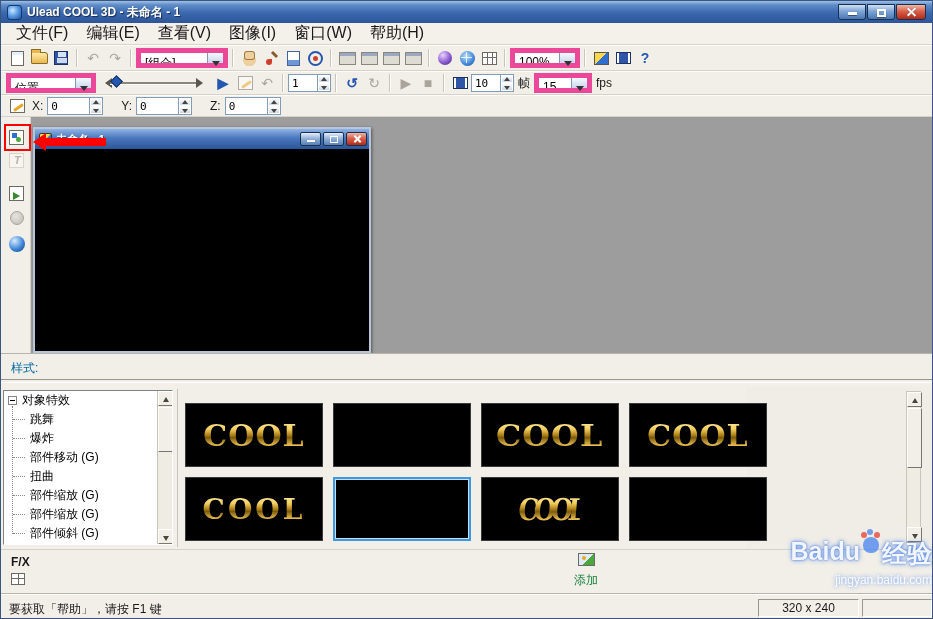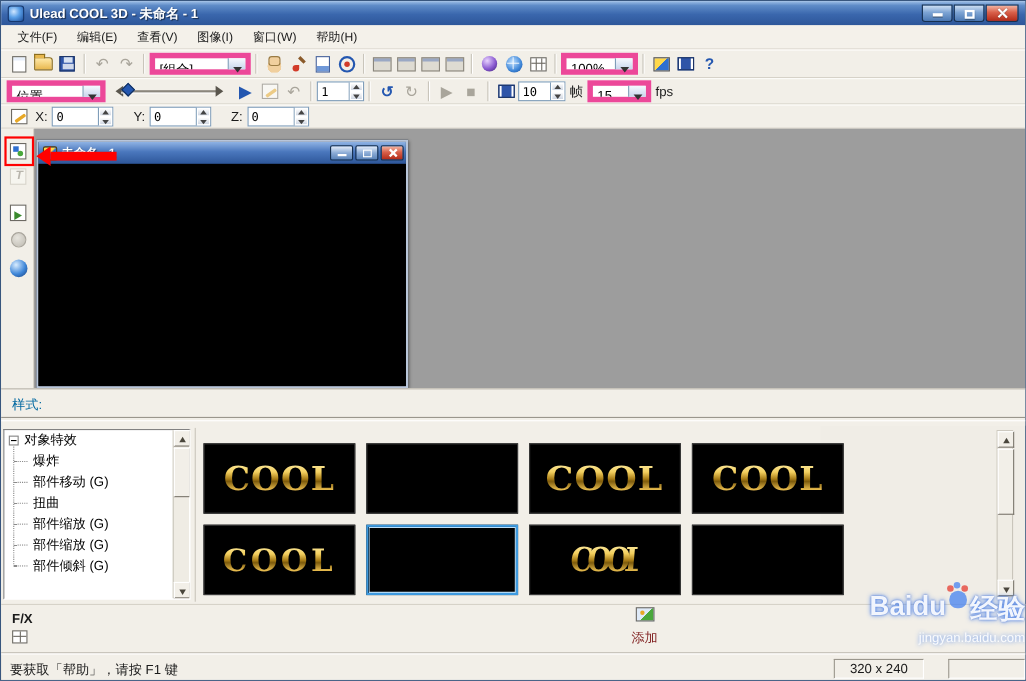--- a/index.html
+++ b/index.html
@@ -23,21 +23,21 @@
   .wbtn.close { width:30px; background:linear-gradient(#f2b6a4,#d9604a 45%,#b22a18); }
   .wbtn .g-min { position:absolute; left:9px; bottom:4px; width:9px; height:3px; background:#fff; box-shadow:0 1px 0 rgba(0,0,0,.4);}
   .wbtn .g-max { position:absolute; left:9px; top:4px; width:9px; height:8px; border:2px solid #fff; box-shadow:0 1px 1px rgba(0,0,0,.35);}
   .wbtn .g-x { position:absolute; left:50%; top:50%; width:11px; height:11px; transform:translate(-50%,-50%);}
   .wbtn .g-x::before,.wbtn .g-x::after { content:''; position:absolute; left:5px; top:0; width:2.4px; height:11px; background:#fff; box-shadow:0 0 1px rgba(0,0,0,.5);}
   .wbtn .g-x::before{ transform:rotate(45deg);} .wbtn .g-x::after{ transform:rotate(-45deg);}
 
   
   .menubar { position:absolute; left:0; top:22px; width:100%; height:22px;
     background:#f4f1ea; border-bottom:1px solid #d9d5cc; display:flex; align-items:center; padding-left:6px;}
-  .menu-item { font-size:11px; color:#1a1a1a; padding:3px 9px; cursor:default;}
+  .menu-item { font-size:16px; color:#1a1a1a; padding:3px 9px; cursor:default;}
 
   
   .toolbar { position:absolute; left:0; width:100%; background:#f2efe8;
     border-top:1px solid #fdfcfa; border-bottom:1px solid #d6d2c8;
     display:flex; align-items:center; padding-left:5px; }
   #tb1 { top:44px; height:26px; }
   #tb2 { top:70px; height:24px; }
   #tb3 { top:94px; height:22px; }
   .tsep { width:2px; height:18px; border-left:1px solid #c9c5bb; border-right:1px solid #ffffff; margin:0 4px; flex:none;}
   .tbtn { width:22px; height:20px; display:flex; align-items:center; justify-content:center;
@@ -184,29 +184,29 @@
   
   .fxstrip { position:absolute; left:0; top:548px; width:933px; height:45px; background:#f2efe8; border-top:1px solid #d6d2c8;}
   .fx-label { position:absolute; left:10px; top:5px; font-size:12px; font-weight:bold; color:#1a1a1a;}
   .fx-grid-icon { position:absolute; left:10px; top:23px; width:14px; height:12px; border:1px solid #6d6a63; background:
       linear-gradient(#6d6a63,#6d6a63) 0 4px/100% 1px no-repeat,
       linear-gradient(#6d6a63,#6d6a63) 6px 0/1px 100% no-repeat, #fff;}
   .add-widget { position:absolute; left:560px; top:2px; width:50px; text-align:center;}
   .add-pic-icon { display:inline-block; width:17px; height:13px; border:1px solid #6d6a63; background:
       linear-gradient(135deg, transparent 55%, #4aa83c 55%) , #dfeaf8; position:relative;}
   .add-pic-icon::before { content:''; position:absolute; left:3px; top:2px; width:4px; height:4px; border-radius:50%; background:#e8a826;}
-  .add-label { display:block; font-size:12px; color:#7f1d1d; margin-top:2px;}
+  .add-label { display:block; font-size:12px; color:#15803d; margin-top:2px;}
 
   
   .statusbar { position:absolute; left:0; top:593px; width:933px; height:26px; background:#f2efe8;
     border-top:1px solid #fff; box-shadow:0 -1px 0 #b8b4aa;}
   .status-text { position:absolute; left:8px; top:6px; font-size:12px; color:#1a1a1a;}
   .status-box { position:absolute; top:4px; height:18px; border:1px solid; border-color:#9a968c #fff #fff #9a968c;
     font-size:12px; color:#1a1a1a; display:flex; align-items:center; justify-content:center;}
-  .sb-size { left:757px; width:82px;}
+  .sb-size { left:757px; width:101px;}
   .sb-extra { left:861px; width:70px;}
 
   
   .watermark { position:absolute; left:783px; top:536px; width:148px; height:64px; z-index:90; pointer-events:none;}
   .wm-row { display:flex; justify-content:flex-end; gap:2px;}
   .wm-brand { font-size:25px; font-weight:bold; color:rgba(255,255,255,.92);
     text-shadow:0 0 5px rgba(70,130,240,.9), 0 0 2px rgba(60,100,200,.9);}
   .wm-paw { width:16px; height:16px; border-radius:50% 50% 45% 45%; background:rgba(70,130,240,.75);
     position:relative; margin:0 1px;}
   .wm-paw::before { content:''; position:absolute; left:-2px; top:-5px; width:6px; height:6px; border-radius:50%;
@@ -454,20 +454,21 @@
     <span class="slabel">样式:</span>
   </div>
 
   <div class="bottompanel">
     <div class="treepanel">
       <div class="tree-root">
         <span class="expander"></span>
         <span>对象特效</span>
       </div>
       <div class="tree-kids">
+        <div class="tree-item"><span>跳舞</span></div>
         <div class="tree-item"><span>爆炸</span></div>
         <div class="tree-item"><span>部件移动 (G)</span></div>
         <div class="tree-item"><span>扭曲</span></div>
         <div class="tree-item"><span>部件缩放 (G)</span></div>
         <div class="tree-item"><span>部件缩放 (G)</span></div>
         <div class="tree-item"><span>部件倾斜 (G)</span></div>
       </div>
       <div class="vscroll" style="height:153px">
         <span class="vs-arrow vs-up" style="top:0"></span>
         <span class="vs-thumb" style="top:16px;height:45px"></span>

